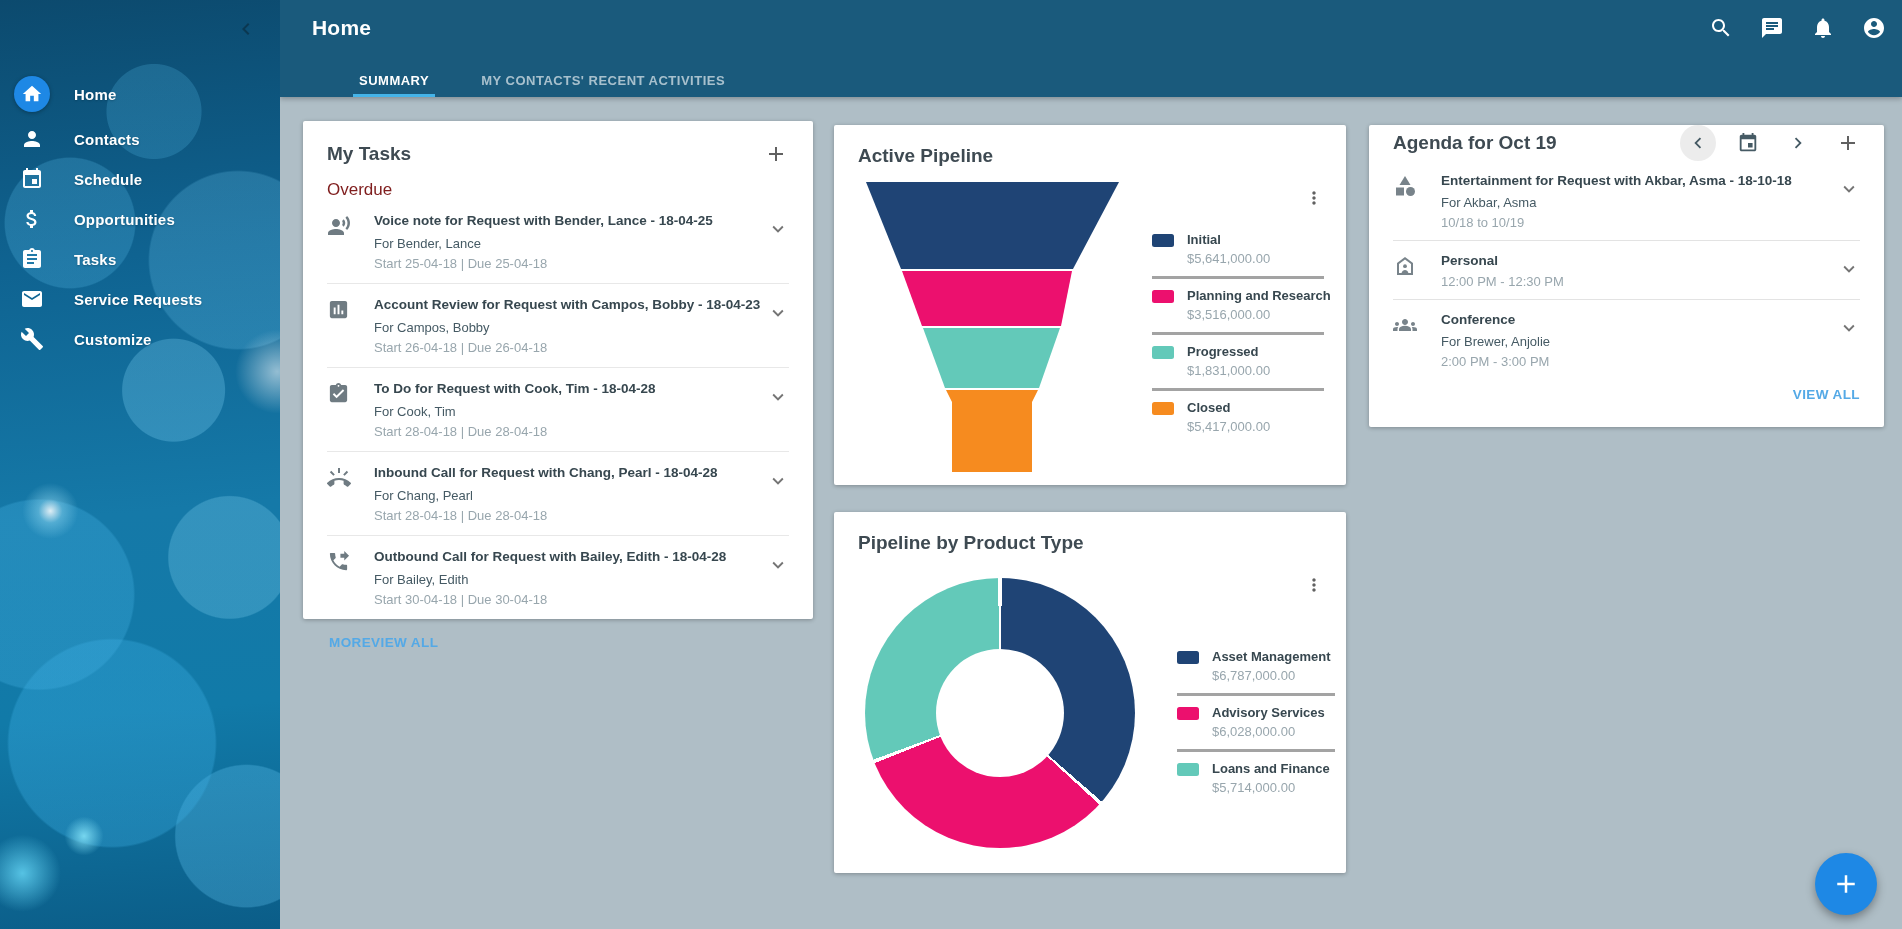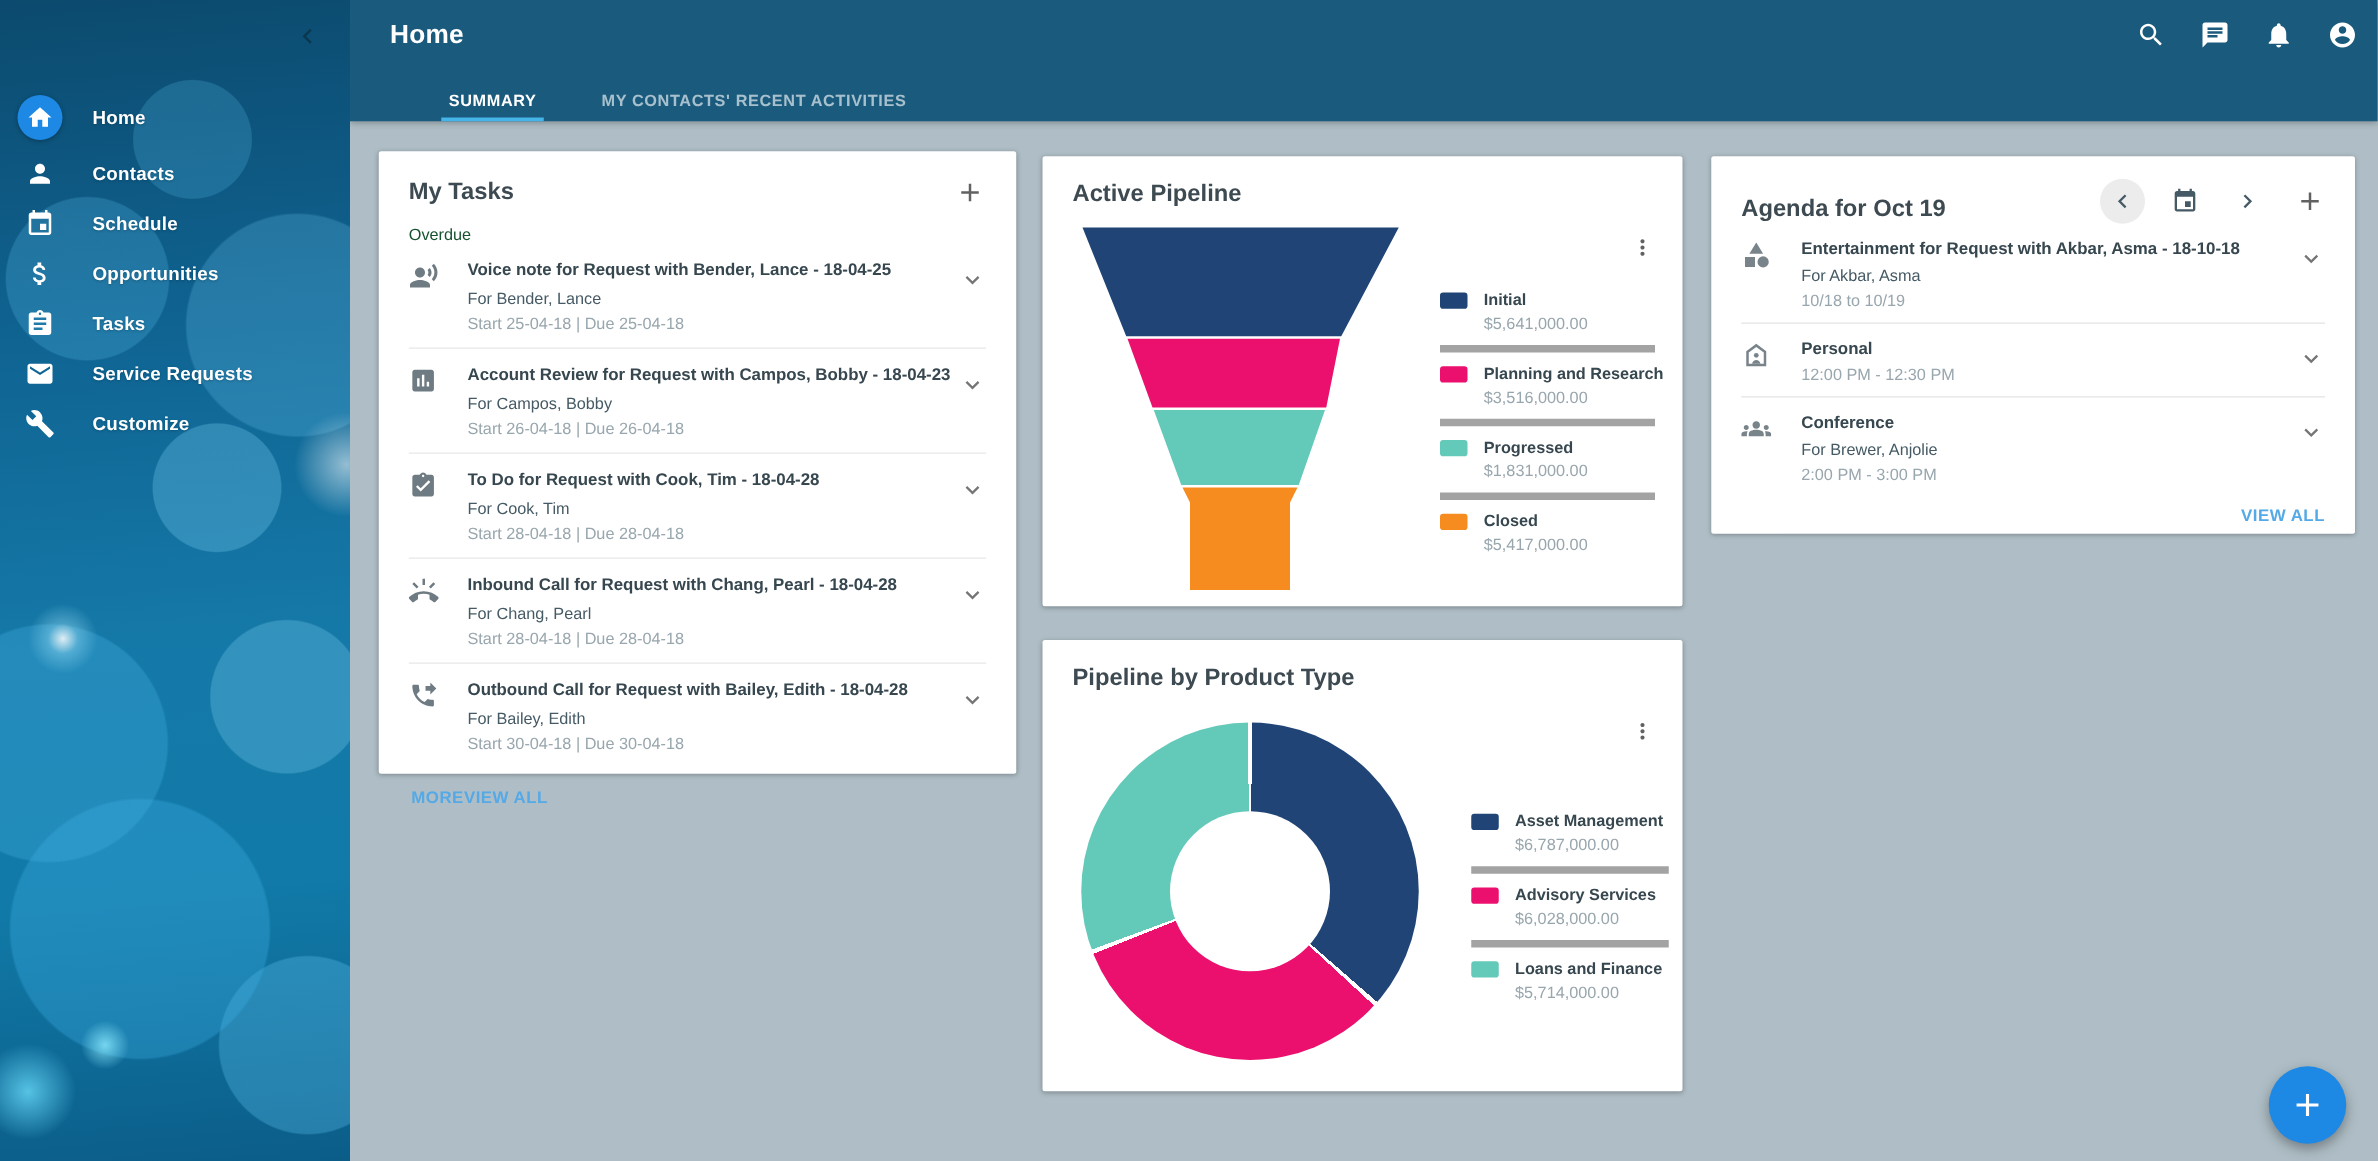--- a/index.html
+++ b/index.html
@@ -55,21 +55,21 @@
   .card { position:absolute; background:#FFFFFF; border-radius:2px;
     box-shadow:0 1px 4px rgba(0,0,0,.28); }
   .card-title { font-size:19px; font-weight:700; color:#3E4A52; }
 
   
   .card-tasks { left:303px; top:121px; width:510px; height:498px; padding:0 24px; }
   .tasks-head { display:flex; align-items:center; justify-content:space-between;
     padding-top:20px; }
   .icon-btn { width:26px; height:26px; color:#616161; cursor:pointer; display:flex;
     align-items:center; justify-content:center; }
-  .group-label { margin-top:13px; font-size:13px; color:#14532d; }
+  .group-label { margin-top:13px; font-size:17px; color:#7f1d1d; }
   .task-row { display:flex; align-items:flex-start; padding:12px 0 11px;
     border-bottom:1px solid #E8E8E8; cursor:pointer; }
   .task-row.last { border-bottom:none; }
   .task-icon { width:26px; height:26px; color:#6F7B82; flex:0 0 26px; margin-top:2px; }
   .task-body { flex:1; margin-left:21px; min-width:0; }
   .task-title { font-size:13.5px; font-weight:700; color:#37474F; white-space:nowrap;
     overflow:hidden; line-height:18px; }
   .task-for { font-size:13px; color:#455A64; margin-top:6px; line-height:16px; }
   .task-dates { font-size:13px; color:#98A6AD; margin-top:4px; line-height:16px; }
   .row-chevron { width:22px; height:22px; color:#757575; margin-top:6px; flex:0 0 22px;
@@ -79,38 +79,38 @@
     cursor:pointer; }
 
   
   .card-funnel { left:834px; top:125px; width:512px; height:360px; padding:20px 24px; }
   .kebab { position:absolute; right:22px; top:62px; width:20px; height:22px; color:#616161;
     cursor:pointer; }
   .funnel-svg { position:absolute; left:30px; top:55px; }
   .legend { position:absolute; }
   .legend-funnel { left:318px; top:98px; width:172px; }
   .legend-donut  { left:343px; top:128px; width:158px; }
-  .legend-item { padding:9px 0 10px; border-top:6px solid #a3a3a3; display:flex; }
+  .legend-item { padding:9px 0 10px; border-top:3px solid #a3a3a3; display:flex; }
   .legend-item.first { border-top:none; }
   .swatch { width:22px; height:13px; border-radius:2.5px; margin-top:2px; flex:0 0 22px; }
   .legend-text { margin-left:13px; }
   .legend-name { font-size:13px; font-weight:700; color:#37474F; line-height:15px;
     white-space:nowrap; }
   .legend-value { font-size:13px; color:#98A6AD; margin-top:4px; }
 
   
   .card-donut { left:834px; top:512px; width:512px; height:361px; padding:20px 24px; }
   .donut { position:absolute; left:31px; top:66px; width:270px; height:270px;
     border-radius:50%; }
   .donut-hole { position:absolute; left:71px; top:71px; width:128px; height:128px;
     border-radius:50%; background:#FFFFFF; }
 
   
   .card-agenda { left:1369px; top:125px; width:515px; height:302px; padding:0 24px; }
-  .agenda-head { display:flex; align-items:flex-end; padding-top:18px; }
+  .agenda-head { display:flex; align-items:center; }
   .agenda-title { flex:1; }
   .agenda-controls { display:flex; align-items:center; gap:14px; margin-right:-6px; }
   .ctrl { width:36px; height:36px; display:flex; align-items:center; justify-content:center;
     color:#455A64; cursor:pointer; border-radius:50%; }
   .ctrl.circled { background:#ECECEC; }
   .agenda-item { display:flex; align-items:flex-start; padding:11px 0 10px;
     border-bottom:1px solid #E3E3E3; cursor:pointer; }
   .agenda-item.last { border-bottom:none; }
   .agenda-icon { width:24px; height:24px; color:#78838A; flex:0 0 24px; margin-top:2px; }
   .agenda-body { flex:1; margin-left:24px; }

